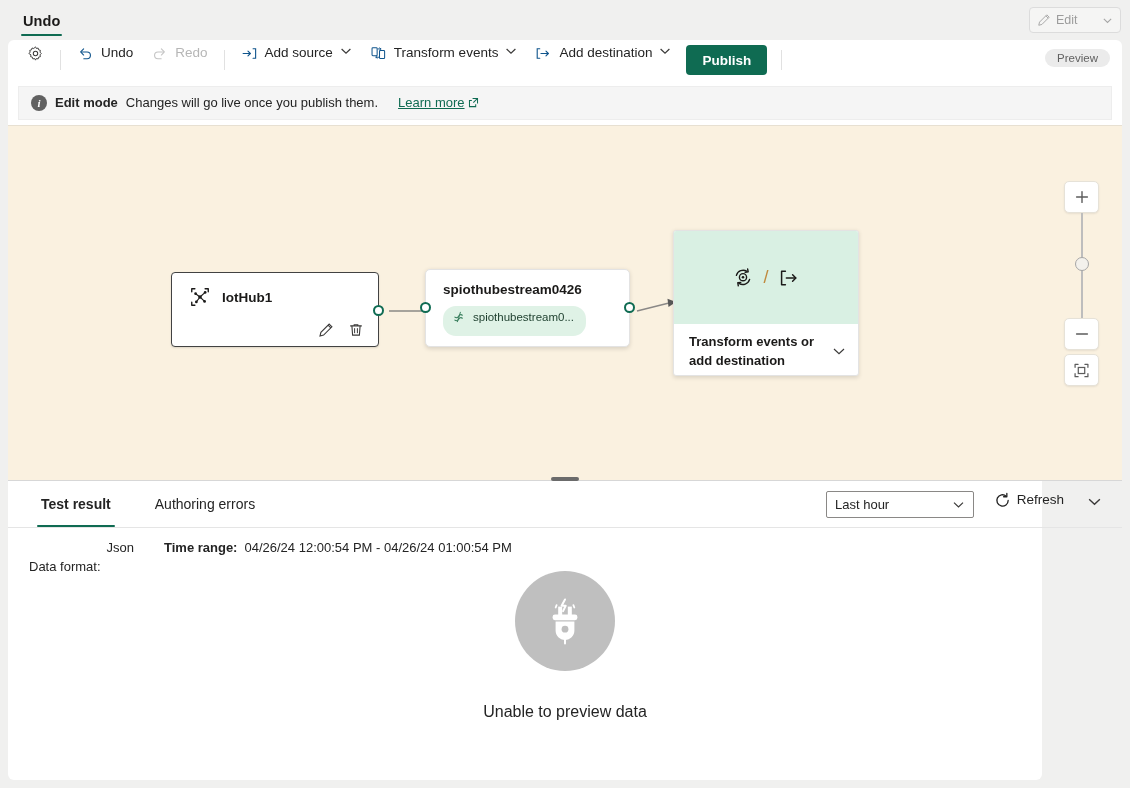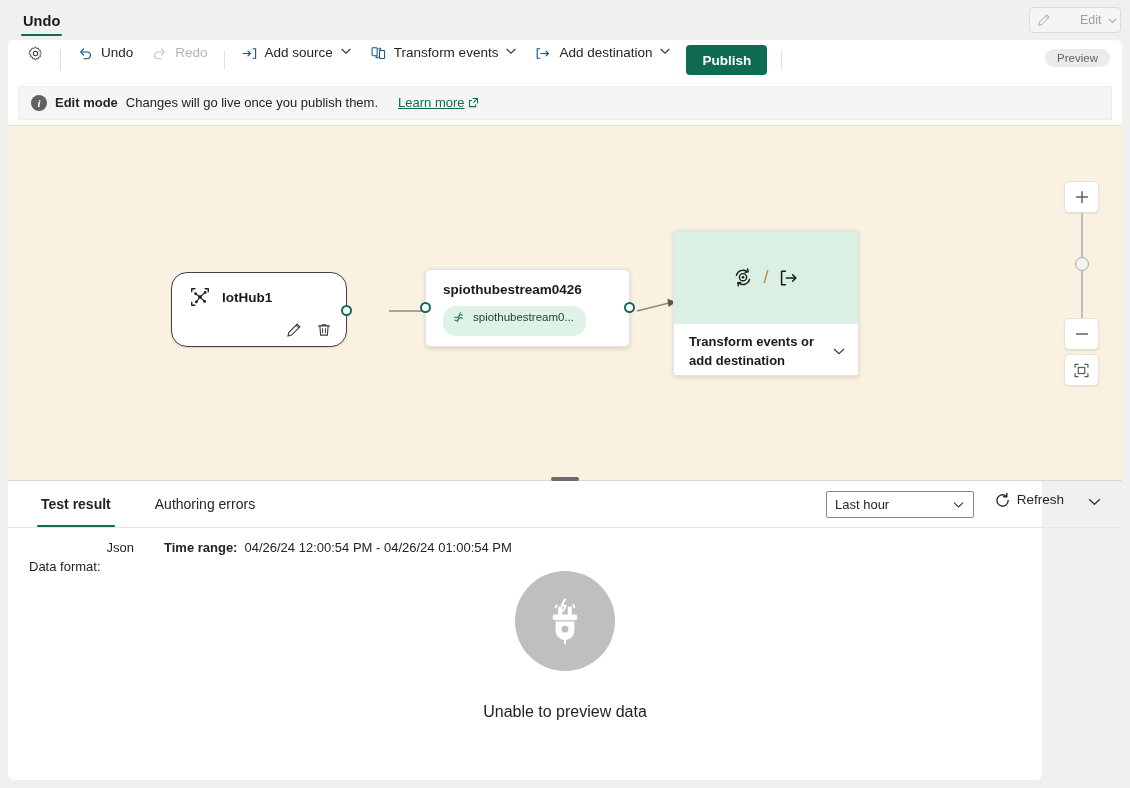--- a/index.html
+++ b/index.html
@@ -42,21 +42,21 @@
   .edit-button {
     position: absolute; right: 9px; top: 7px;
     width: 92px; height: 26px;
     border: 1px solid #dcdcdc; border-radius: 4px;
     background: #f5f5f4;
     display: flex; align-items: center; gap: 5px;
     padding: 0 7px;
     color: #9c9c9c;
     font-size: 12.5px;
   }
-  .edit-button .txt { flex: 1; margin-left: 24px; }
+  .edit-button .txt { flex: 1; }
 
   
   .commandbar {
     position: absolute; left: 8px; top: 40px;
     width: 1114px; height: 40px;
     background: #ffffff;
     border-radius: 6px 6px 0 0;
     display: flex; align-items: center;
     padding-left: 10px;
     gap: 0px;
@@ -121,24 +121,24 @@
     width: 1114px; height: 351px;
     background: #faf1e0;
     border-top: 1px solid #e7e0d2;
     overflow: hidden;
   }
 
   .node { position: absolute; }
 
   
   .node-source {
-    left: 163px; top: 146px; width: 176px; height: 75px;
+    left: 163px; top: 146px; width: 208px; height: 75px;
     background: #ffffff;
     border: 1.6px solid #424242;
-    border-radius: 16px;
+    border-radius: 4px;
     box-shadow: 0 1px 2px rgba(0,0,0,0.12);
   }
   .node-source .title-row {
     display: flex; align-items: center; gap: 11px;
     padding: 13px 0 0 17px;
   }
   .node-source .title {
     font-size: 13.5px; font-weight: 700; color: #1b1a19;
   }
   .node-source .actions {

